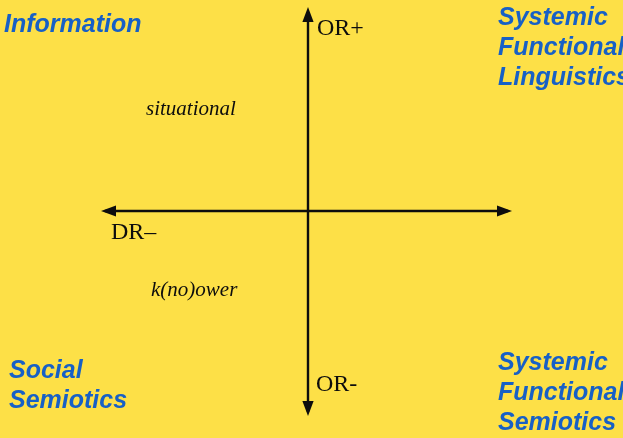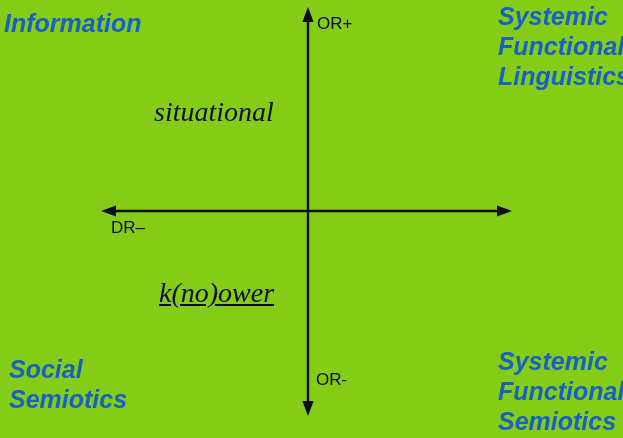--- a/index.html
+++ b/index.html
@@ -5,21 +5,21 @@
   :root {
     --label-blue: #1760C6;
     --axis-black: #0d0d0d;
   }
   * { margin: 0; padding: 0; box-sizing: border-box; }
   body { background: #ffffff; font-family: "Liberation Sans", sans-serif; }
   .canvas {
     position: relative;
     width: 623px;
     height: 438px;
-    background: #84cc16;
+    background: #fde047;
     overflow: hidden;
   }
   .axes-svg {
     position: absolute;
     left: 0; top: 0;
     width: 623px; height: 438px;
   }
   .axes-svg line { stroke: var(--axis-black); stroke-width: 2.4; }
   .axes-svg polygon { fill: var(--axis-black); }
 
@@ -29,49 +29,48 @@
     font-family: "Liberation Sans", sans-serif;
     font-style: italic;
     font-weight: 700;
     font-size: 25px;
     line-height: 30px;
     white-space: nowrap;
   }
   .axis-end-label {
     position: absolute;
     color: var(--axis-black);
-    font-family: Liberation Sans, sans-serif;
+    font-family: Liberation Serif, serif;
     font-style: normal;
-    font-size: 17px;
+    font-size: 24px;
     line-height: 1;
     white-space: nowrap;
   }
   .quadrant-label {
     position: absolute;
     color: var(--axis-black);
     font-family: "Liberation Serif", serif;
     font-style: italic;
-    font-size: 28px;
+    font-size: 21px;
     line-height: 1;
     white-space: nowrap;
-    margin-left: 8px;
   }
   .pos-tl { left: 4px;  top: 8px; }
   .pos-tr { left: 498px; top: 1px; }
   .pos-bl { left: 3px;  top: 354px; margin-left: 6px; }
   .pos-br { left: 498px; top: 346px; }
 
   .pos-or-plus  { left: 317px; top: 15px; }
   .pos-or-minus { left: 316px; top: 371px; }
   .pos-dr-minus { left: 111px; top: 219px; }
   .pos-dr-plus  { left: 456px; top: 220px; }
 
   .pos-situational { left: 146px; top: 98px; }
   .pos-purist      { left: 388px; top: 98px; }
-  .pos-knoower     { left: 151px; top: 279px; text-decoration: underline; }
+  .pos-knoower     { left: 151px; top: 279px; }
   .pos-doctrinal   { left: 377px; top: 280px; }
 </style>
 </head>
 <body>
 
 <div class="canvas">
 
   <svg class="axes-svg" viewBox="0 0 623 438" aria-hidden="true">
     <line x1="308" y1="12" x2="308" y2="412"></line>
     <line x1="105" y1="211" x2="508" y2="211"></line>

